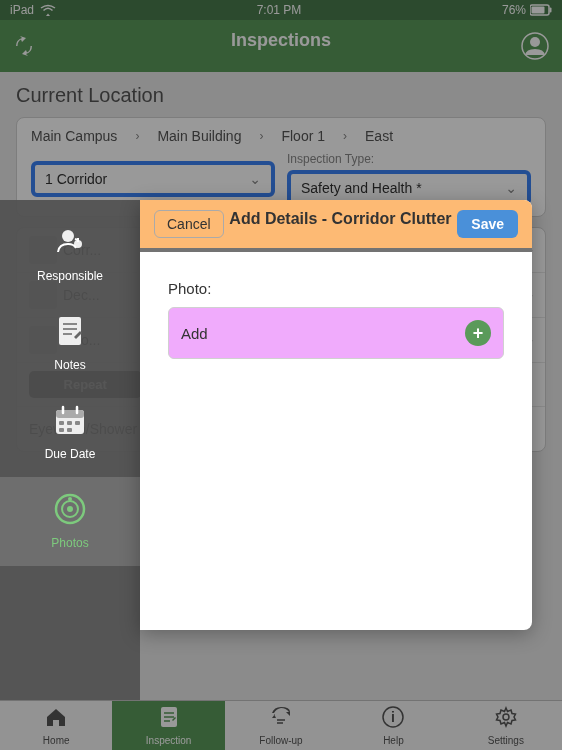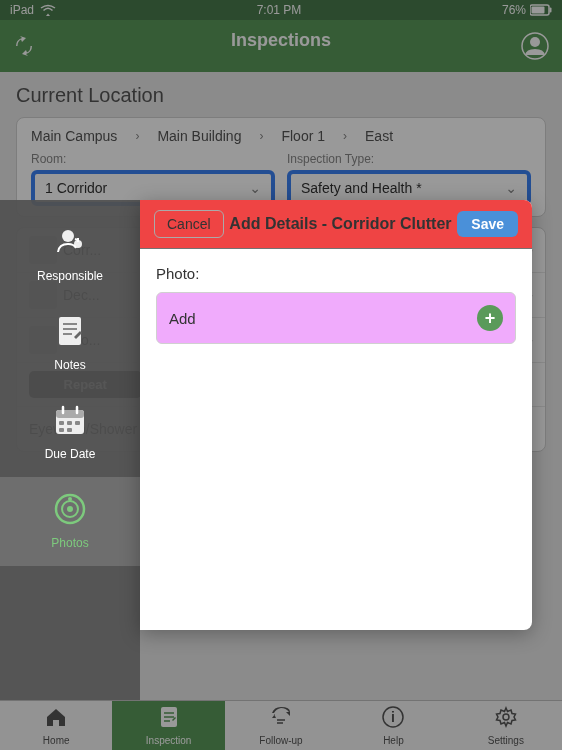--- a/index.html
+++ b/index.html
@@ -239,25 +239,24 @@
       bottom: 120px;
       background: white;
       z-index: 200;
       border-radius: 0 8px 8px 0;
       display: flex;
       flex-direction: column;
       box-shadow: 0 4px 20px rgba(0,0,0,0.3);
     }
     .dialog-header {
       display: flex;
-      align-items: center;
       justify-content: space-between;
       padding: 10px 14px;
-      border-bottom: 1px solid #737373;
-      background: #ef4444;
+      border-bottom: 4px solid #737373;
+      background: #fdba74;
       border-radius: 0 8px 0 0;
     }
     .dialog-title { font-size: 16px; color: #333; font-weight: 600; text-align: center; flex: 1; }
     .btn-cancel {
       background: none;
       border: 1px solid #aaa;
       border-radius: 6px;
       padding: 5px 12px;
       font-size: 14px;
       color: #333;
@@ -267,21 +266,21 @@
       background: #4a90d9;
       border: none;
       border-radius: 6px;
       padding: 5px 14px;
       font-size: 14px;
       color: white;
       cursor: pointer;
       font-weight: 600;
     }
     .dialog-body {
-      padding: 16px;
+      padding: 28px;
       flex: 1;
     }
     .photo-label { font-size: 15px; color: #333; font-weight: 500; margin-bottom: 10px; }
     .add-photo-btn {
       width: 100%;
       padding: 12px;
       border: 1px solid #d0d0d0;
       border-radius: 6px;
       background: #f0abfc;
       display: flex;
@@ -352,21 +351,20 @@
       <span>Main Campus</span>
       <span class="chevron">›</span>
       <span>Main Building</span>
       <span class="chevron">›</span>
       <span>Floor 1</span>
       <span class="chevron">›</span>
       <span>East</span>
     </div>
     <div class="location-row">
       <div class="location-field">
-        <div class="field-label">Room:</div>
         <div class="field-select">
           <span>1 Corridor</span>
           <span class="chevron-down">⌄</span>
         </div>
       </div>
       <div class="location-field">
         <div class="field-label">Inspection Type:</div>
         <div class="field-select">
           <span>Safety and Health *</span>
           <span class="chevron-down">⌄</span>

